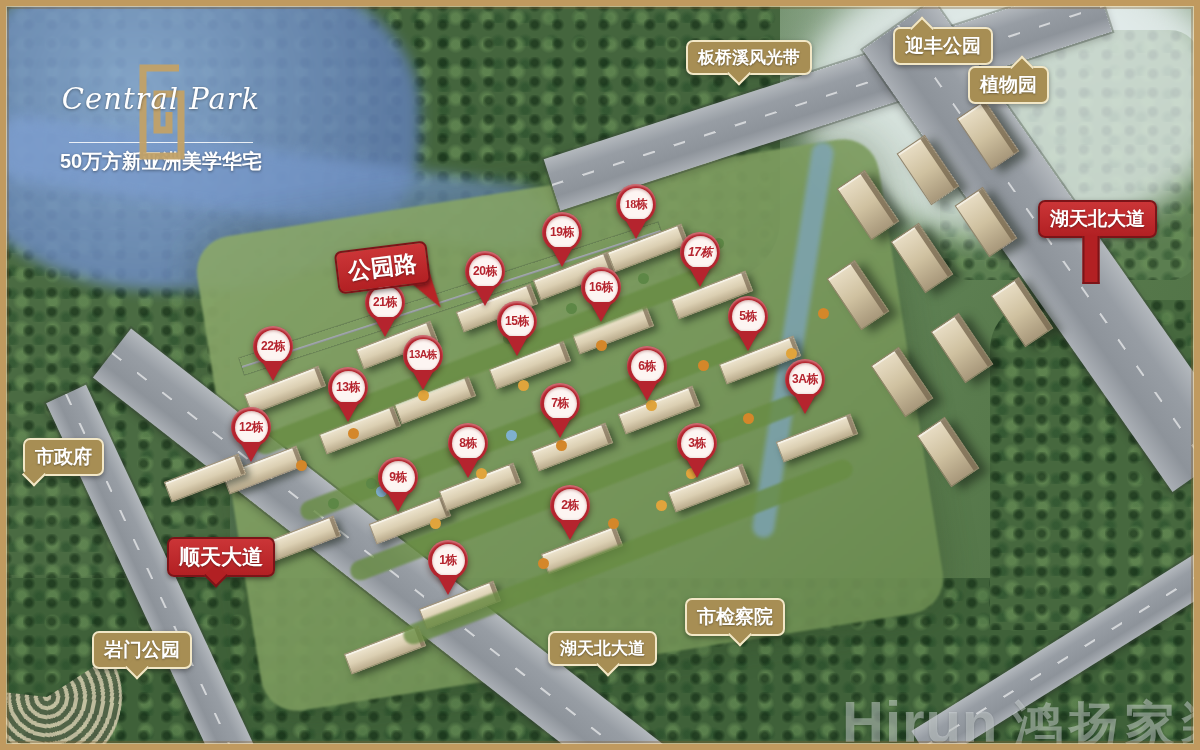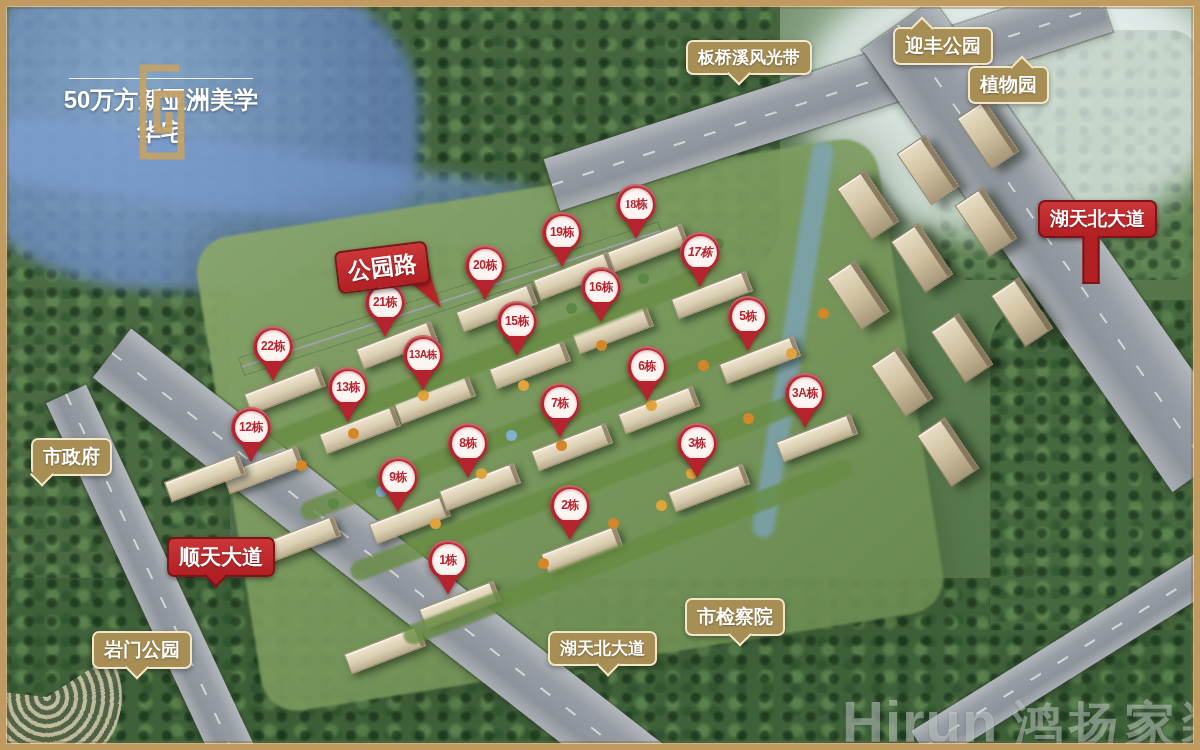--- a/index.html
+++ b/index.html
@@ -110,21 +110,21 @@
   
   .brand{position:absolute;left:58px;top:52px;width:206px;color:#fff;text-align:center;z-index:30;}
   .brand .emblem{position:absolute;left:77px;top:12px;opacity:.95;}
   .brand .script{
     position:relative;margin-top:30px;font-family:"DejaVu Serif",serif;font-style:italic;
     font-size:29px;letter-spacing:1px;text-shadow:0 1px 3px rgba(0,0,0,.4);
   }
   .brand .sub{position:relative;margin-top:8px;font-size:13px;letter-spacing:5px;text-shadow:0 1px 2px rgba(0,0,0,.4);}
   .brand .divider{margin:26px auto 0;width:184px;height:1px;background:rgba(255,255,255,.85);}
   .brand .t1{margin-top:10px;font-size:20px;font-weight:bold;letter-spacing:3px;text-shadow:0 1px 3px rgba(0,0,0,.45);}
-  .brand .t2{margin-top:5px;font-size:24px;font-weight:bold;letter-spacing:0;text-shadow:0 1px 3px rgba(0,0,0,.45);}
+  .brand .t2{margin-top:5px;font-size:20px;font-weight:bold;letter-spacing:0;text-shadow:0 1px 3px rgba(0,0,0,.45);}
 
   
   .watermark{position:absolute;left:842px;top:688px;z-index:40;white-space:nowrap;color:rgba(232,236,238,.42);text-shadow:0 1px 2px rgba(40,50,40,.25);}
   .watermark .en{font-size:58px;font-weight:bold;letter-spacing:1px;}
   .watermark .zh{font-size:50px;font-weight:bold;letter-spacing:6px;margin-left:10px;}
 
   .frame{
     position:absolute;inset:0;z-index:50;pointer-events:none;
     border:6px solid #c09a5f;
     box-shadow:inset 0 0 0 1px rgba(255,240,200,.6), inset 0 0 0 3px rgba(130,95,45,.35);
@@ -192,21 +192,21 @@
       <div class="gstrip" style="left: 575px; top: 488px; width: 480px; height: 20px;"></div>
       <div class="gstrip" style="left: 628px; top: 552px; width: 480px; height: 20px;"></div>
     </div>
   <div class="dots" id="tree-dots" style="box-shadow: rgb(212, 135, 42) 350px 430px 0px 2px, rgb(224, 164, 60) 420px 392px 0px 2px, rgb(212, 135, 42) 298px 462px 0px 2px, rgb(224, 164, 60) 520px 382px 0px 2px, rgb(212, 135, 42) 598px 342px 0px 2px, rgb(224, 164, 60) 478px 470px 0px 2px, rgb(212, 135, 42) 558px 442px 0px 2px, rgb(224, 164, 60) 648px 402px 0px 2px, rgb(212, 135, 42) 700px 362px 0px 2px, rgb(224, 164, 60) 432px 520px 0px 2px, rgb(212, 135, 42) 540px 560px 0px 2px, rgb(224, 164, 60) 658px 502px 0px 2px, rgb(212, 135, 42) 745px 415px 0px 2px, rgb(224, 164, 60) 688px 470px 0px 2px, rgb(212, 135, 42) 610px 520px 0px 2px, rgb(224, 164, 60) 788px 350px 0px 2px, rgb(212, 135, 42) 820px 310px 0px 2px, rgb(93, 135, 70) 368px 480px 0px 2px, rgb(93, 135, 70) 330px 500px 0px 2px, rgb(93, 135, 70) 505px 335px 0px 2px, rgb(93, 135, 70) 568px 305px 0px 2px, rgb(93, 135, 70) 640px 275px 0px 2px, rgb(93, 135, 70) 715px 240px 0px 2px, rgb(127, 176, 207) 378px 488px 0px 2px, rgb(127, 176, 207) 508px 432px 0px 2px;"></div>
   <div class="amphi"></div>
 
   <div id="label-layer">
       <div class="lab gold" style="left: 686px; top: 40px; font-size: 17px;"><span>板桥溪风光带</span><i class="ptr down" style="left: 42%;"></i></div>
       <div class="lab gold" style="left: 893px; top: 27px; font-size: 19px;"><span>迎丰公园</span><i class="ptr up" style="left: 28%;"></i></div>
       <div class="lab gold" style="left: 968px; top: 66px; font-size: 19px;"><span>植物园</span><i class="ptr up" style="left: 68%;"></i></div>
-      <div class="lab gold" style="left: 31px; top: 438px; font-size: 19px;"><span>市政府</span><i class="ptr down" style="left: 12%;"></i></div>
+      <div class="lab gold" style="left: 23px; top: 438px; font-size: 19px;"><span>市政府</span><i class="ptr down" style="left: 12%;"></i></div>
       <div class="lab gold" style="left: 92px; top: 631px; font-size: 19px;"><span>岩门公园</span><i class="ptr down" style="left: 45%;"></i></div>
       <div class="lab gold" style="left: 548px; top: 631px; font-size: 17px;"><span>湖天北大道</span><i class="ptr down" style="left: 55%;"></i></div>
       <div class="lab gold" style="left: 685px; top: 598px; font-size: 19px;"><span>市检察院</span><i class="ptr down" style="left: 55%;"></i></div>
       <div class="park-arrow" style="left: 400px; top: 268px;"></div>
       <div class="lab red" style="left: 336px; top: 246px; font-size: 23px; transform: rotate(-7deg);"><span>公园路</span></div>
       <div class="lab red" style="left: 1038px; top: 200px; font-size: 19px;"><span>湖天北大道</span><i class="stem" style="left: 44%;"></i></div>
       <div class="lab red" style="left: 167px; top: 537px; font-size: 21px; text-align: center;"><span>顺天大道</span><i class="ptr down" style="left: 45%;"></i></div>
     </div>
   <div id="pin-layer">
       <div class="pin" style="left: 448px; top: 560px;">
@@ -226,21 +226,21 @@
         <div class="pin-tail"></div>
       </div>
       <div class="pin" style="left: 697px; top: 443px;">
         <div class="pin-head">
           <div class="pin-inner">
             <span class="pin-label">3栋</span>
           </div>
         </div>
         <div class="pin-tail"></div>
       </div>
-      <div class="pin" style="left: 805px; top: 393px; text-decoration: underline;">
+      <div class="pin" style="left: 805px; top: 379px; text-decoration: underline;">
         <div class="pin-head">
           <div class="pin-inner">
             <span class="pin-label">3A栋</span>
           </div>
         </div>
         <div class="pin-tail"></div>
       </div>
       <div class="pin" style="left: 748px; top: 316px;">
         <div class="pin-head">
           <div class="pin-inner">
@@ -338,21 +338,21 @@
         <div class="pin-tail"></div>
       </div>
       <div class="pin" style="left: 562px; top: 232px;">
         <div class="pin-head">
           <div class="pin-inner">
             <span class="pin-label">19栋</span>
           </div>
         </div>
         <div class="pin-tail"></div>
       </div>
-      <div class="pin" style="left: 485px; top: 265px;">
+      <div class="pin" style="left: 485px; top: 271px;">
         <div class="pin-head">
           <div class="pin-inner">
             <span class="pin-label">20栋</span>
           </div>
         </div>
         <div class="pin-tail"></div>
       </div>
       <div class="pin" style="left: 385px; top: 302px;">
         <div class="pin-head">
           <div class="pin-inner">
@@ -368,20 +368,21 @@
           </div>
         </div>
         <div class="pin-tail"></div>
       </div>
     </div>
 
   <div class="brand">
     <svg class="emblem" width="52" height="96" viewBox="0 0 52 96">
       <path d="M 44 4 H 8 V 92 H 46 V 30 H 22 V 66 H 34 V 48" fill="none" stroke="#c2a268" stroke-width="7"></path>
     </svg>
+    <div class="script">Central Park</div>
     <div class="divider"></div>
     <div class="t2">50万方新亚洲美学华宅</div>
   </div>
 
   <div class="watermark">
     <span class="en">Hirun</span>
     <span class="zh">鸿扬家装</span>
   </div>
 
   <div class="frame"></div>

